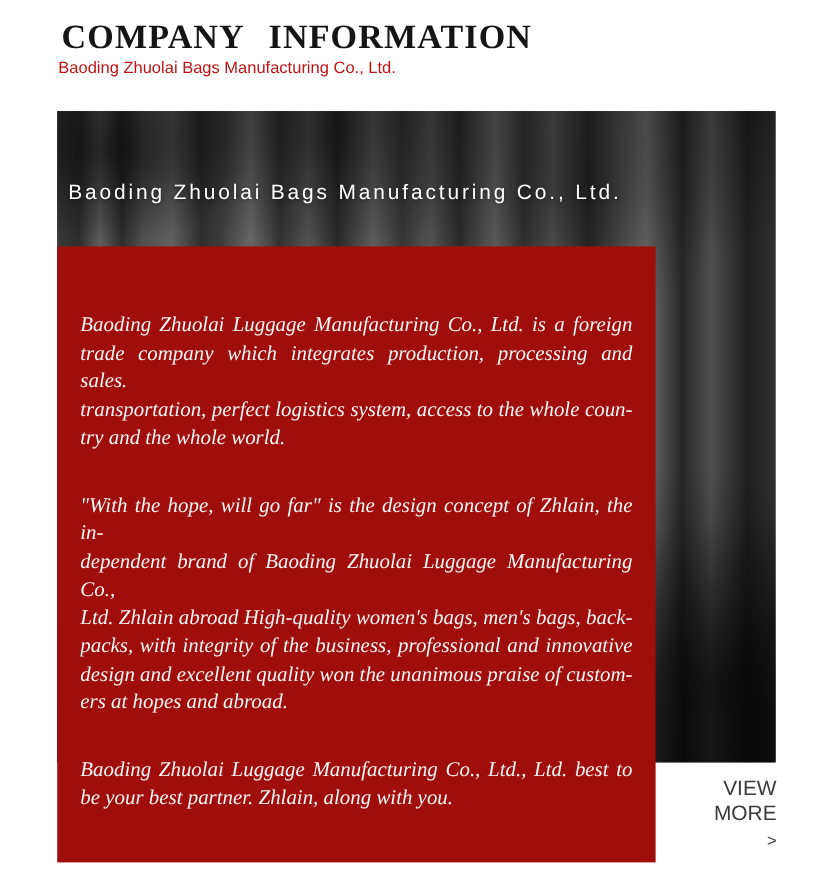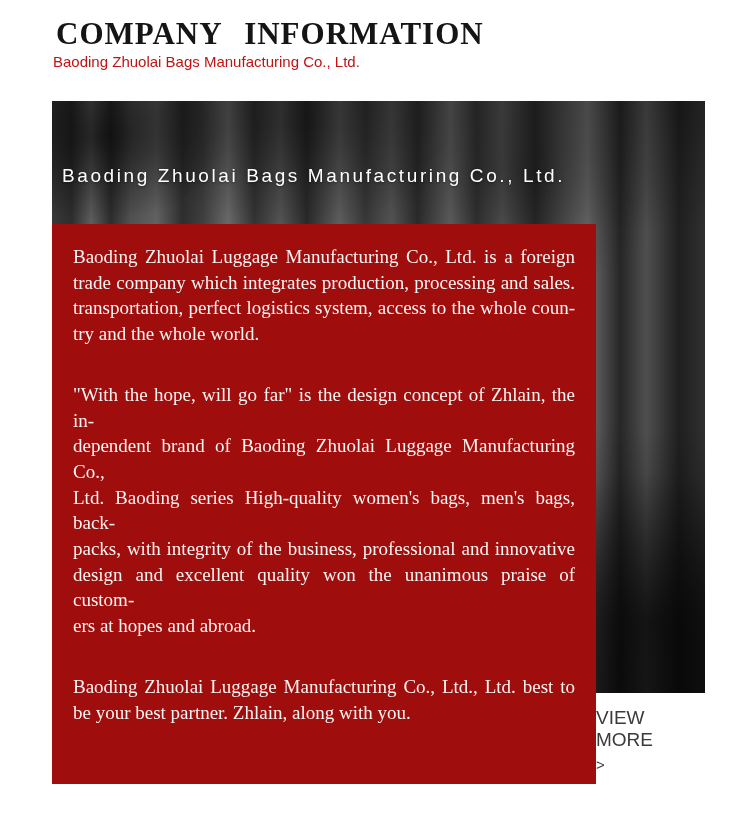--- a/index.html
+++ b/index.html
@@ -77,21 +77,22 @@
   }
 
   
   .red-box {
     position: absolute;
     left: 52px;
     top: 123px;
     width: 544px;
     height: 560px;
     background: var(--box-color, #a00d0d);
-    padding: 20px 21px 0 21px;
+    padding: 59px 21px 0 21px;
+    font-style: italic;
   }
   .para { margin-top: 35px; }
   .para:first-child { margin-top: 0; }
   .para .line {
     font-family: "Liberation Serif", serif;
     font-size: 19px;
     line-height: 25.7px;
     color: var(--box-text-color, #faf5f3);
     text-align: justify;
     text-align-last: justify;
@@ -102,21 +103,21 @@
     text-align: center;
     text-align-last: left;
   }
 
   
   .view-more {
     position: absolute;
     left: 596px;
     top: 606px;
     width: 110px;
-    text-align: left;
+    text-align: right;
     text-decoration: none;
     cursor: pointer;
     display: block;
   }
   .view-more .vm-line {
     font-family: "Liberation Sans", sans-serif;
     font-size: 19px;
     line-height: 22px;
     color: var(--viewmore-color, #3b3b3b);
   }
@@ -145,21 +146,21 @@
 
     <div class="para">
           <div class="line">Baoding Zhuolai Luggage Manufacturing Co., Ltd. is a foreign</div>
           <div class="line">trade company which integrates production, processing and sales.</div>
           <div class="line">transportation, perfect logistics system, access to the whole coun-</div>
           <div class="line last">try and the whole world.</div>
         </div>
         <div class="para">
           <div class="line">"With the hope, will go far" is the design concept of Zhlain, the in-</div>
           <div class="line">dependent brand of Baoding Zhuolai Luggage Manufacturing Co.,</div>
-          <div class="line">Ltd. Baoding series High-quality women's bags, men's bags, back-</div>
+          <div class="line">Ltd. Zhlain abroad High-quality women's bags, men's bags, back-</div>
           <div class="line">packs, with integrity of the business, professional and innovative</div>
           <div class="line">design and excellent quality won the unanimous praise of custom-</div>
           <div class="line last">ers at hopes and abroad.</div>
         </div>
         <div class="para">
           <div class="line">Baoding Zhuolai Luggage Manufacturing Co., Ltd., Ltd. best to</div>
           <div class="line last">be your best partner. Zhlain, along with you.</div>
         </div>
       </div>
 

